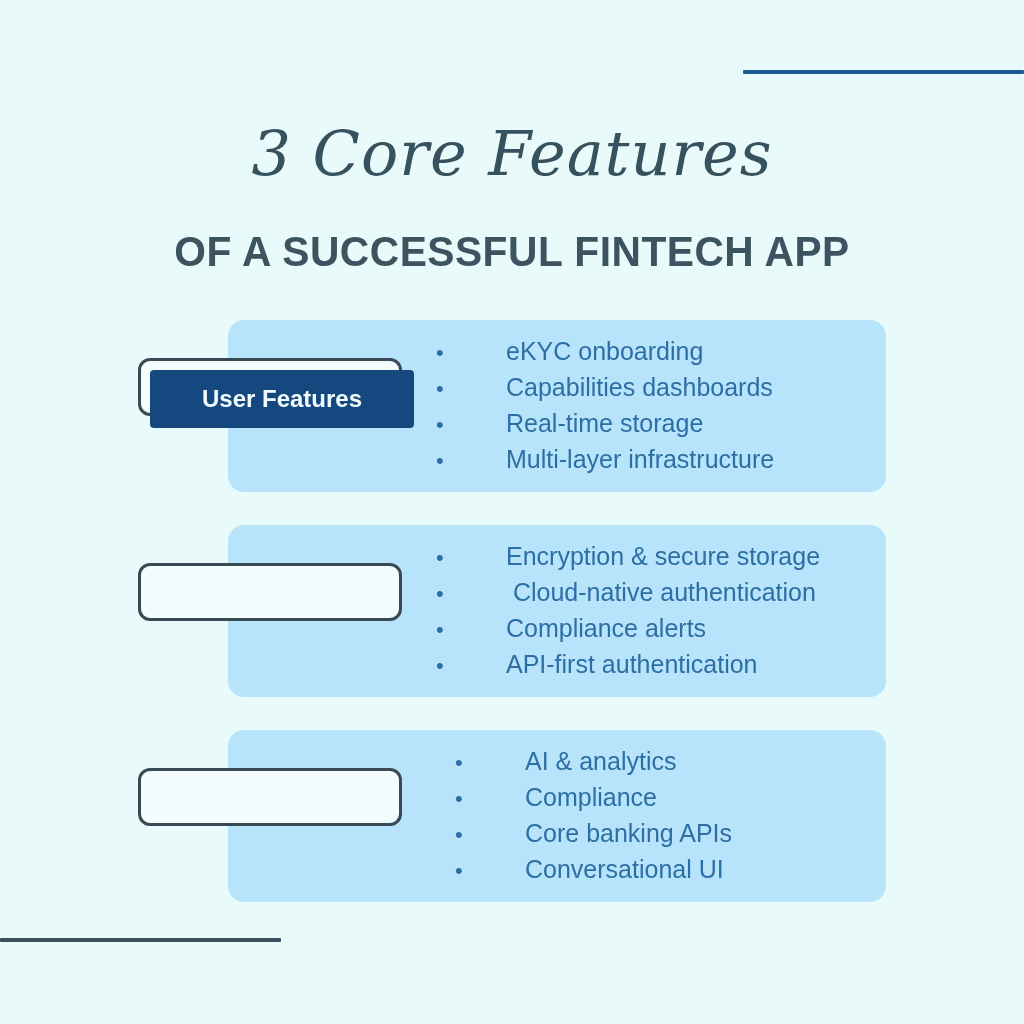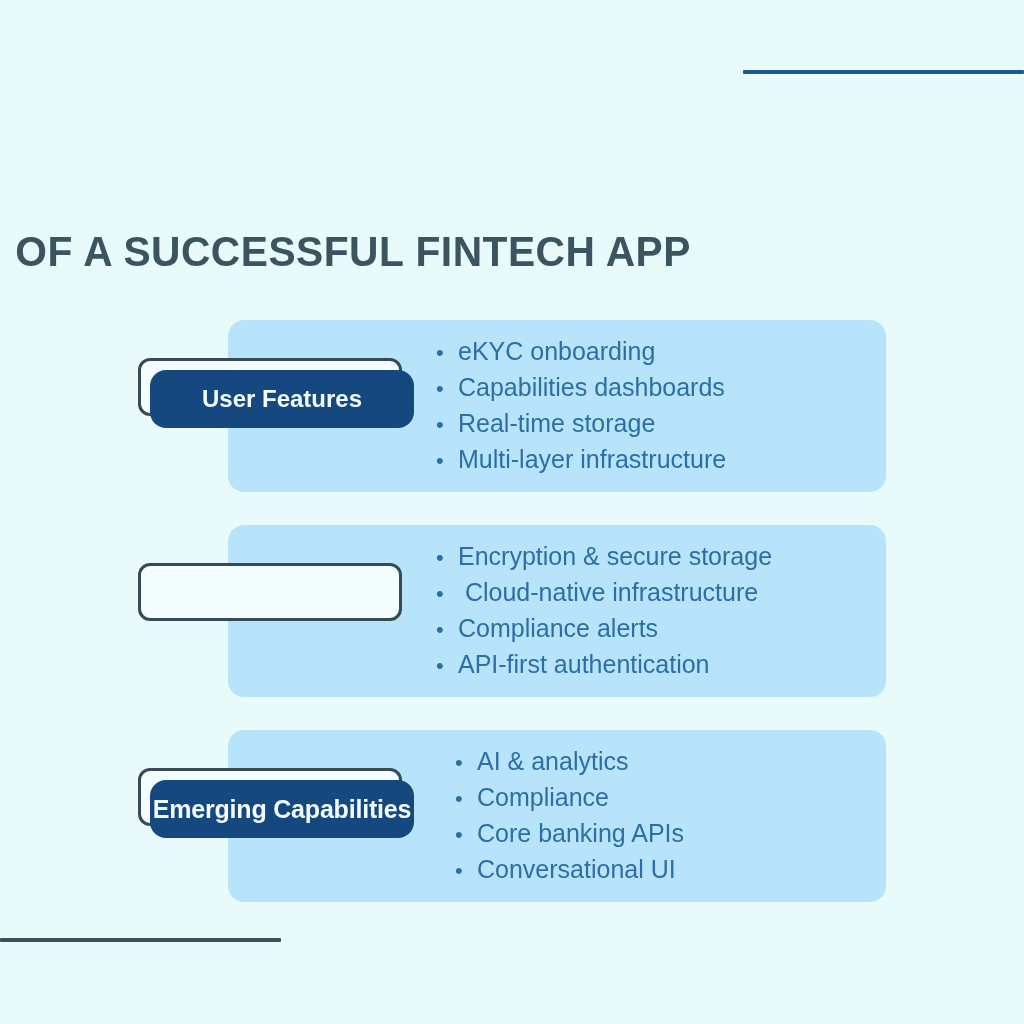--- a/index.html
+++ b/index.html
@@ -59,20 +59,21 @@
     color: #37525f;
     line-height: 1.15;
     white-space: nowrap;
   }
 
   .subtitle-wrap {
     position: absolute;
     left: 0;
     top: 228px;
     width: 1024px;
+    text-align: center;
   }
   .subtitle {
     font-family: "Liberation Sans", sans-serif;
     font-weight: 700;
     font-size: 42px;
     letter-spacing: 0.5px;
     color: #3c5360;
     white-space: nowrap;
     transform: scaleX(0.97);
     transform-origin: center;
@@ -119,20 +120,21 @@
   }
   .bullet-dot {
     width: 22px;
     flex: 0 0 22px;
     text-align: left;
     font-size: 22px;
     color: #2d6ea4;
   }
   .bullet-text {
     flex: 1 1 auto;
+    margin-left: 48px;
   }
 
   
   .row-3 .bullets { left: 455px; }
 
   
   .badge {
     position: absolute;
     left: 138px;
     top: 38px;
@@ -149,21 +151,21 @@
     border-radius: 12px;
     background: #f4fdfd;
     box-sizing: border-box;
   }
   .badge-fill {
     position: absolute;
     left: 12px;
     top: 12px;
     width: 264px;
     height: 58px;
-    border-radius: 16px;
+    border-radius: 4px;
     background: #15487f;
     box-sizing: border-box;
     display: flex;
     align-items: center;
     justify-content: center;
     overflow: visible;
   }
   .badge-fill.muted {
     background: #729bcc;
   }
@@ -180,20 +182,23 @@
     letter-spacing: -0.2px;
   }
 </style>
 </head>
 <body>
 
 <div class="poster">
 
   <div class="rule-top-right"></div>
 
+  <div class="title-wrap">
+    <div class="title">3 Core Features</div>
+  </div>
 
   <div class="subtitle-wrap">
     <div class="subtitle">OF A SUCCESSFUL FINTECH APP</div>
   </div>
 
   <div class="row row-1">
     <div class="card"></div>
     <div class="bullets">
       <div class="bullet">
         <span class="bullet-dot">•</span>
@@ -222,21 +227,21 @@
 
   <div class="row row-2">
     <div class="card"></div>
     <div class="bullets">
       <div class="bullet">
         <span class="bullet-dot">•</span>
         <span class="bullet-text">Encryption &amp; secure storage</span>
       </div>
       <div class="bullet">
         <span class="bullet-dot">•</span>
-        <span class="bullet-text"> Cloud-native infrastructure</span>
+        <span class="bullet-text"> Cloud-native authentication</span>
       </div>
       <div class="bullet">
         <span class="bullet-dot">•</span>
         <span class="bullet-text">Compliance alerts</span>
       </div>
       <div class="bullet">
         <span class="bullet-dot">•</span>
         <span class="bullet-text">API-first authentication</span>
       </div>
     </div>
@@ -260,21 +265,18 @@
         <span class="bullet-dot">•</span>
         <span class="bullet-text">Core banking APIs</span>
       </div>
       <div class="bullet">
         <span class="bullet-dot">•</span>
         <span class="bullet-text">Conversational UI</span>
       </div>
     </div>
     <div class="badge">
       <div class="badge-outline"></div>
-      <div class="badge-fill">
-        <span class="badge-label tight">Emerging Capabilities</span>
-      </div>
     </div>
   </div>
 
   <div class="rule-bottom-left"></div>
 
 </div>
 
 </body></html>

